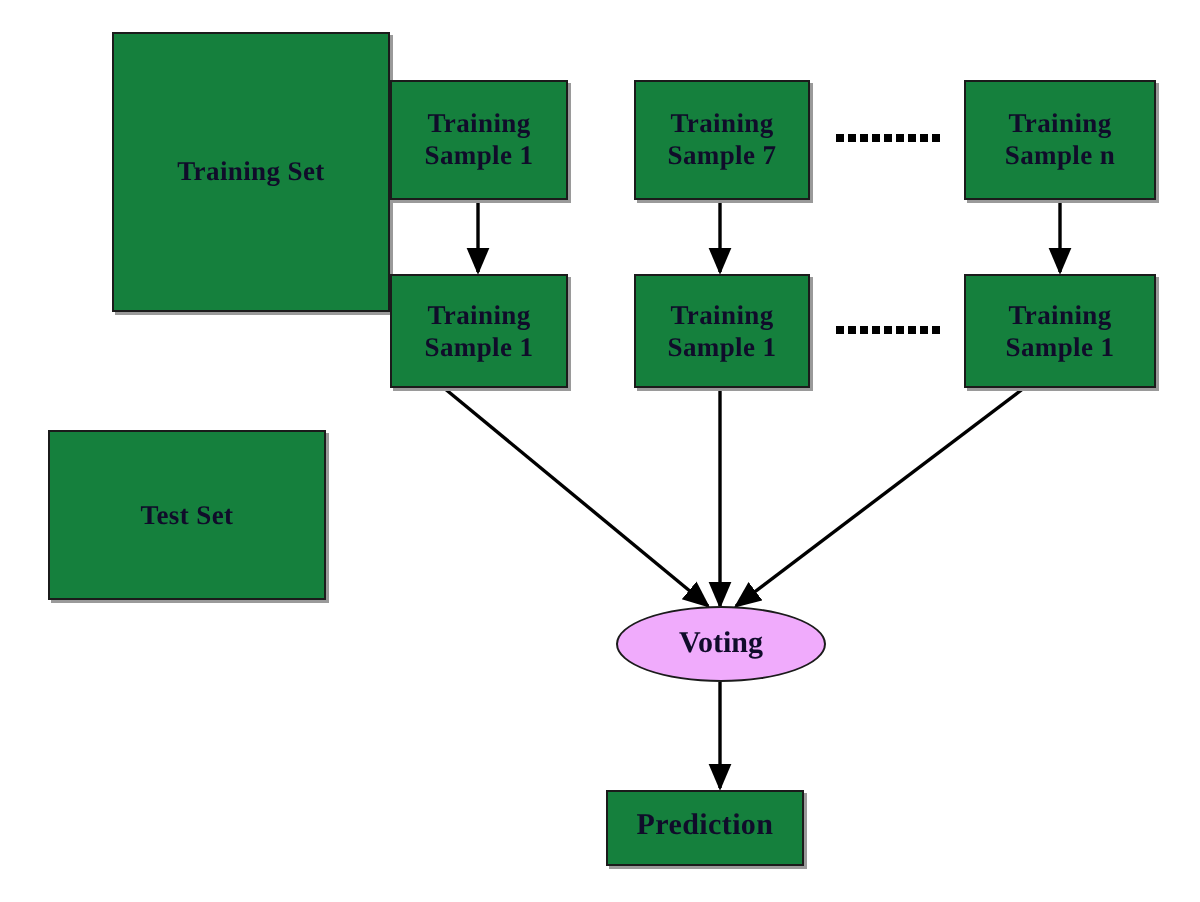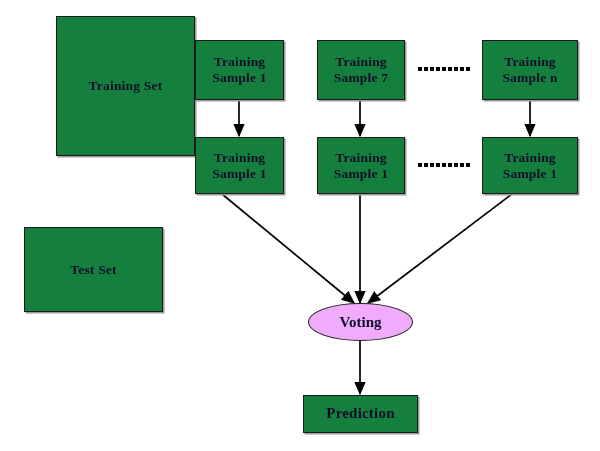--- a/index.html
+++ b/index.html
@@ -104,21 +104,21 @@
     <line x1="360" y1="194" x2="360" y2="303" stroke="#000000" stroke-width="1.7" marker-end="url(#solidArrow)"></line>
     <line x1="512" y1="194" x2="368" y2="303" stroke="#000000" stroke-width="1.7" marker-end="url(#solidArrow)"></line>
 
     <line x1="360" y1="341" x2="360" y2="394" stroke="#000000" stroke-width="1.7" marker-end="url(#solidArrow)"></line>
   </svg>
 
   <div class="node big-box" style="left:24px; top:16px; width:139px; height:140px;margin-left:32px;">
     <span class="line">Training Set</span>
   </div>
 
-  <div class="node big-box" style="left:24px; top:227px; width:139px; height:85px;">
+  <div class="node big-box" style="left:24px; top:215px; width:139px; height:85px;">
     <span class="line">Test Set</span>
   </div>
 
   <div class="node sample-box" style="left:195px; top:40px; width:89px; height:60px;">
     <span class="line">Training</span>
     <span class="line">Sample 1</span>
   </div>
 
   <div class="node sample-box" style="left:317px; top:40px; width:88px; height:60px;">
     <span class="line">Training</span>
@@ -166,17 +166,17 @@
     <i></i>
     <i></i>
     <i></i>
     <i></i>
   </div>
 
   <div class="ellipse-node" style="left:308px; top:303px; width:105px; height:38px;">
     <span>Voting</span>
   </div>
 
-  <div class="node pred-box" style="left:303px; top:395px; width:115px; height:38px;">
+  <div class="node pred-box" style="left:303px; top:395px; width:99px; height:38px;">
     <span class="line">Prediction</span>
   </div>
 
 </div>
 
 </body></html>

